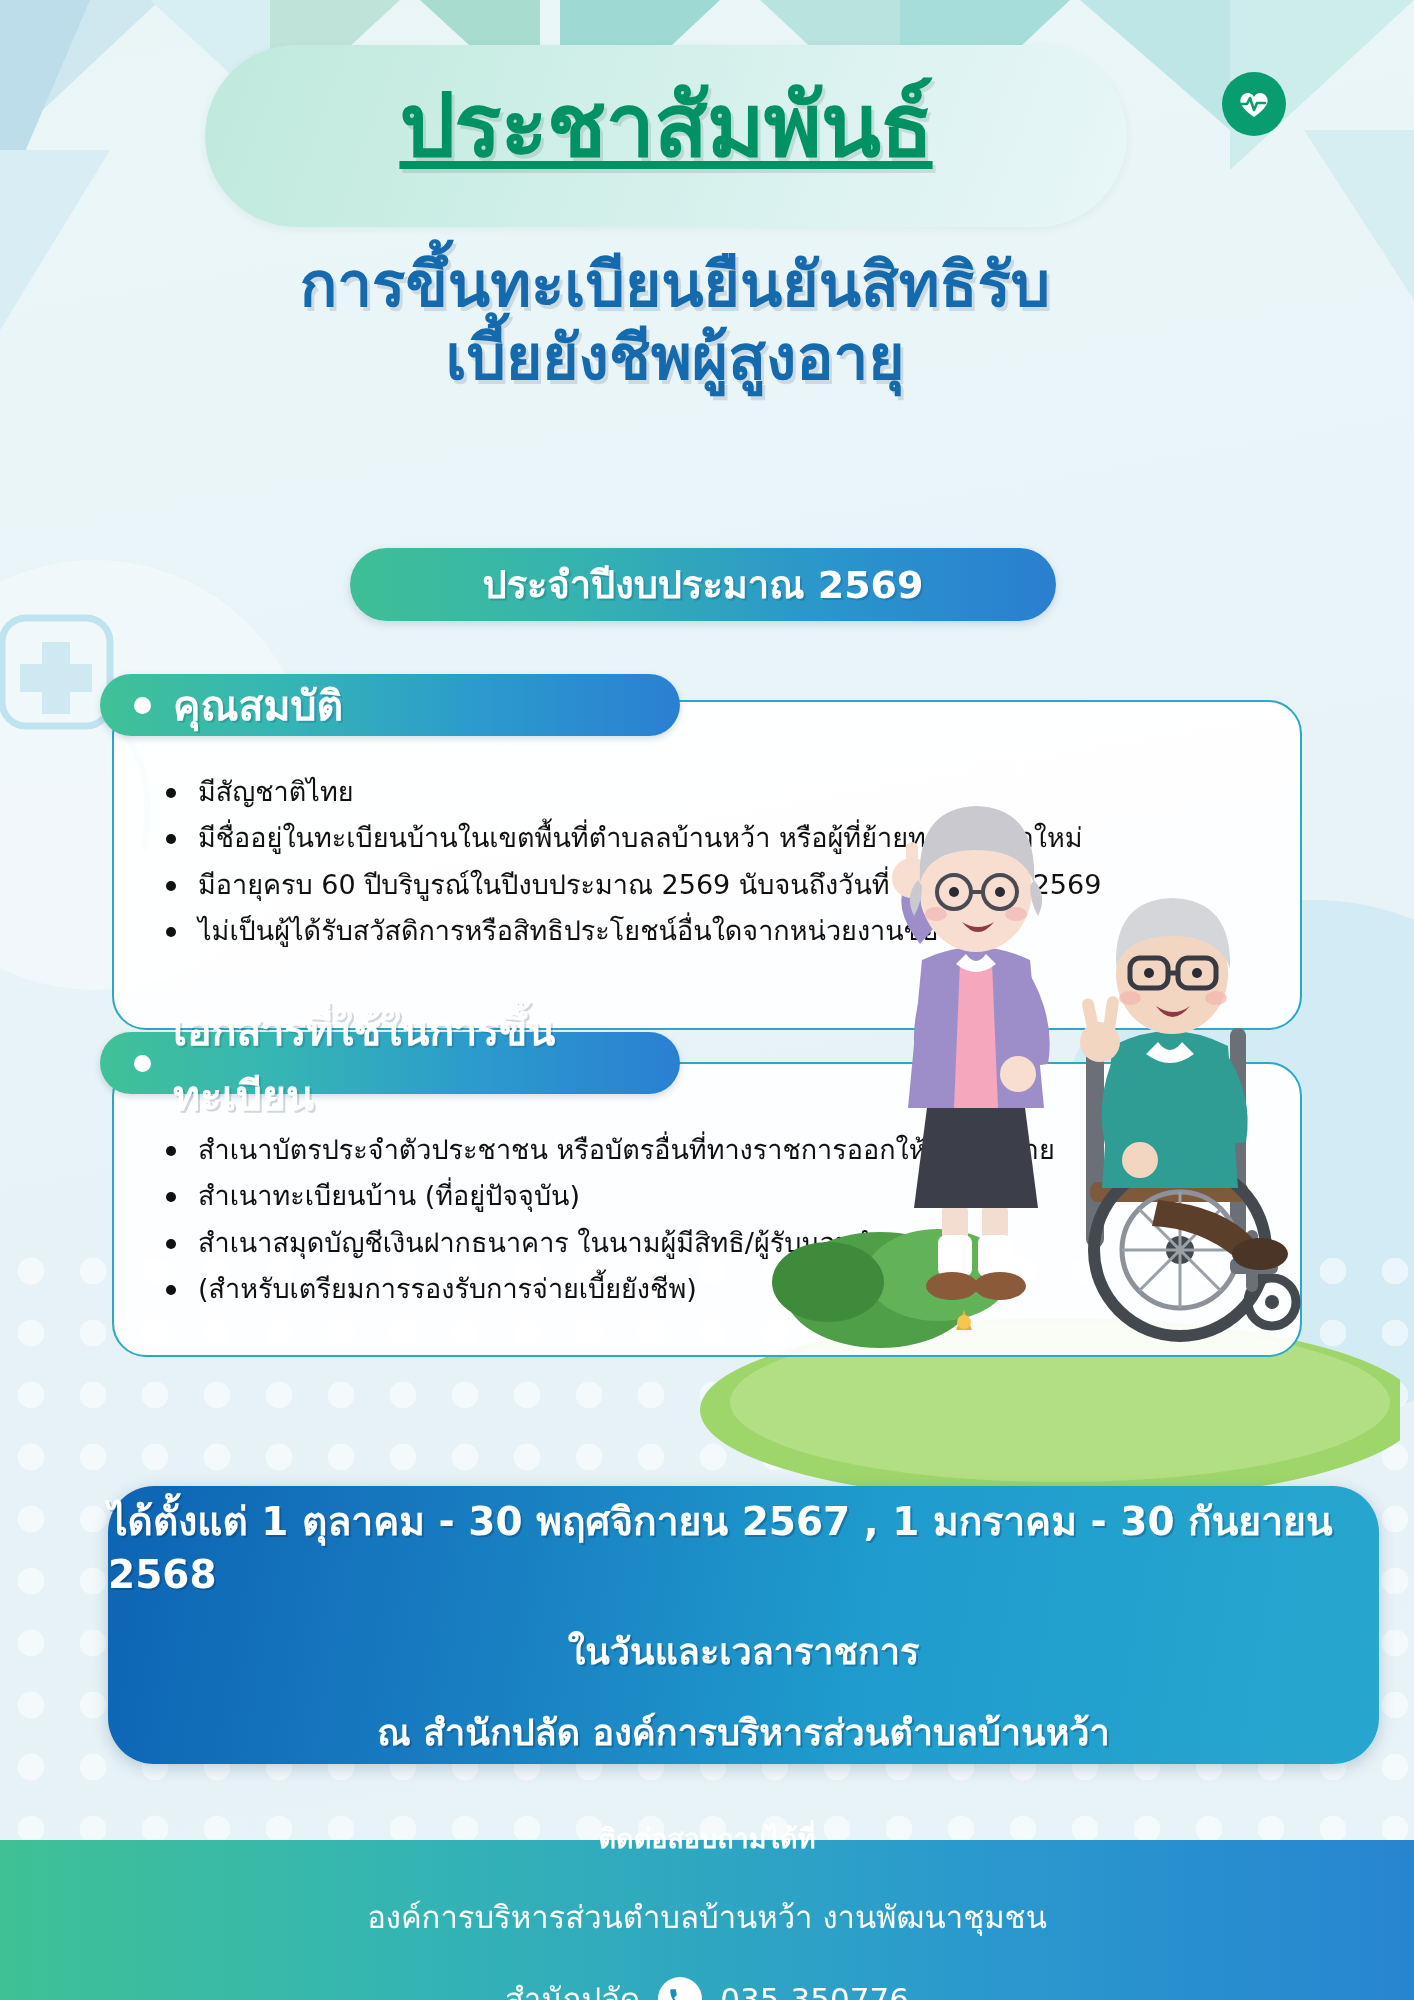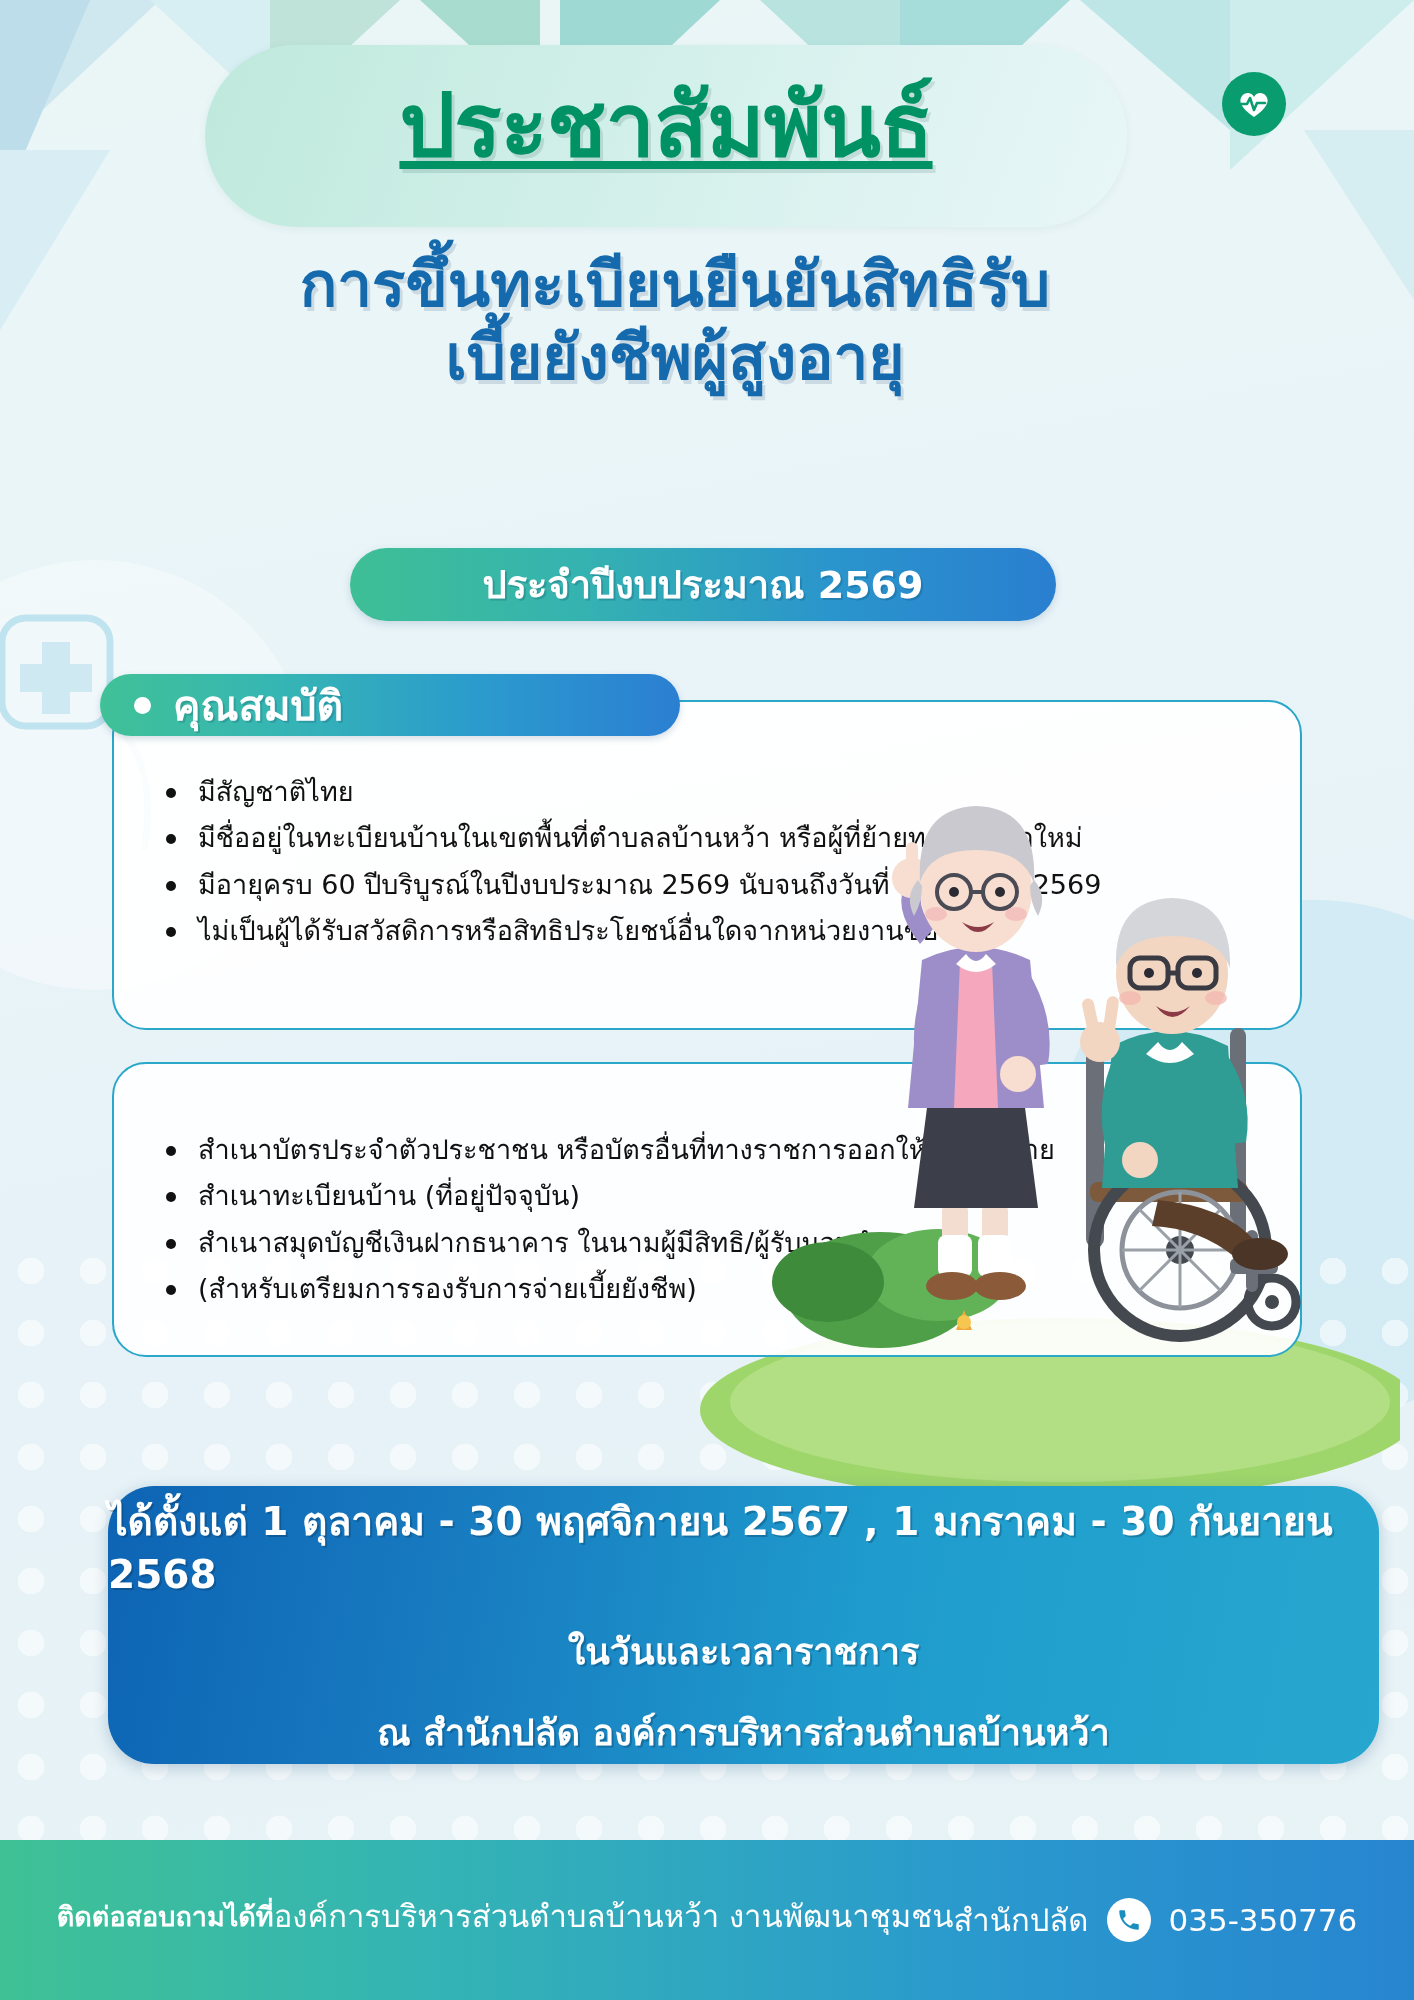--- a/index.html
+++ b/index.html
@@ -136,21 +136,21 @@
   }
   .date-banner .l3{
     color:#fff;font-size:36px;font-weight:bold;
     text-shadow:2px 2px 0 rgba(5,40,70,.28);
   }
 
   
   .footer{
     position:absolute;left:0;bottom:0;width:1414px;height:160px;
     background:linear-gradient(90deg,#3fc195 0%,#34b4b4 30%,#2a9acd 68%,#2785d0 100%);
-    display:flex;align-items:center;justify-content:center;
+    display:flex;flex-direction:column;align-items:center;justify-content:center;gap:24px;
   }
   .footer .f1{color:#fff;font-size:27px;font-weight:bold;margin-bottom:8px;}
   .footer .f2{color:#fff;font-size:31px;margin-bottom:8px;}
   .footer .f3{color:#fff;font-size:31px;display:flex;align-items:center;gap:18px;}
   .phone-circle{
     width:44px;height:44px;border-radius:50%;background:#fff;
     display:inline-flex;align-items:center;justify-content:center;
   }
 
   
@@ -226,20 +226,24 @@
     </li>
     <li>
       <span>มีอายุครบ 60 ปีบริบูรณ์ในปีงบประมาณ 2569 นับจนถึงวันที่ 1 กันยายน 2569</span>
     </li>
     <li>
       <span>ไม่เป็นผู้ได้รับสวัสดิการหรือสิทธิประโยชน์อื่นใดจากหน่วยงานของรัฐ</span>
     </li>
   </ul>
 
   <div class="card docs"></div>
+  <div class="sec-pill p2">
+    <span class="sec-bullet"></span>
+    <span class="lbl">เอกสารที่ใช้ในการขึ้นทะเบียน</span>
+  </div>
   <ul class="items docs">
     <li>
       <span>สำเนาบัตรประจำตัวประชาชน หรือบัตรอื่นที่ทางราชการออกให้ซึ่งมีรูปถ่าย</span>
     </li>
     <li>
       <span>สำเนาทะเบียนบ้าน (ที่อยู่ปัจจุบัน)</span>
     </li>
     <li>
       <span>สำเนาสมุดบัญชีเงินฝากธนาคาร ในนามผู้มีสิทธิ/ผู้รับมอบอำนาจ</span>
     </li>

